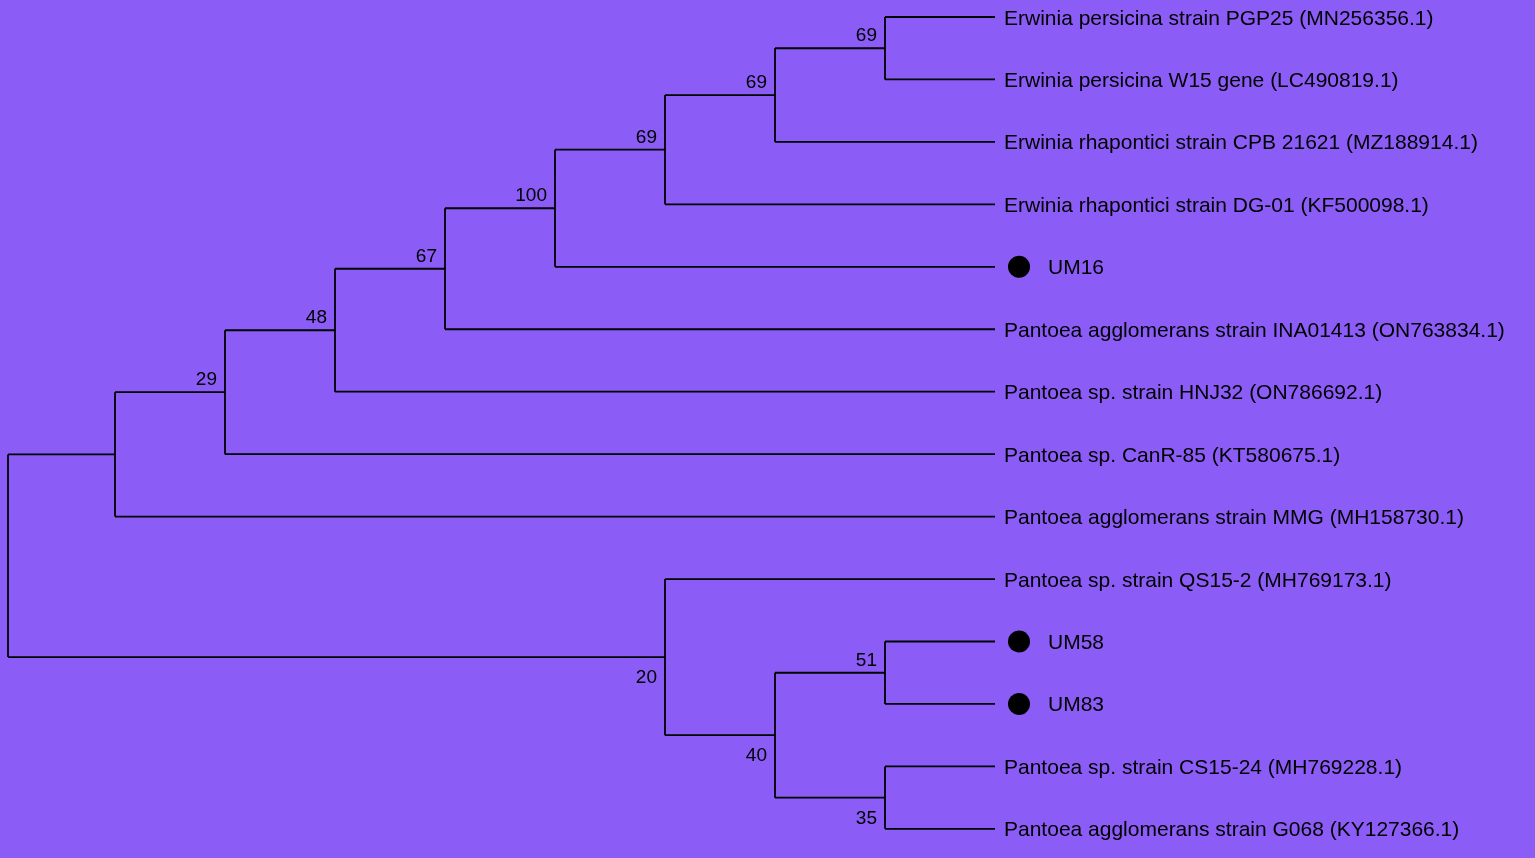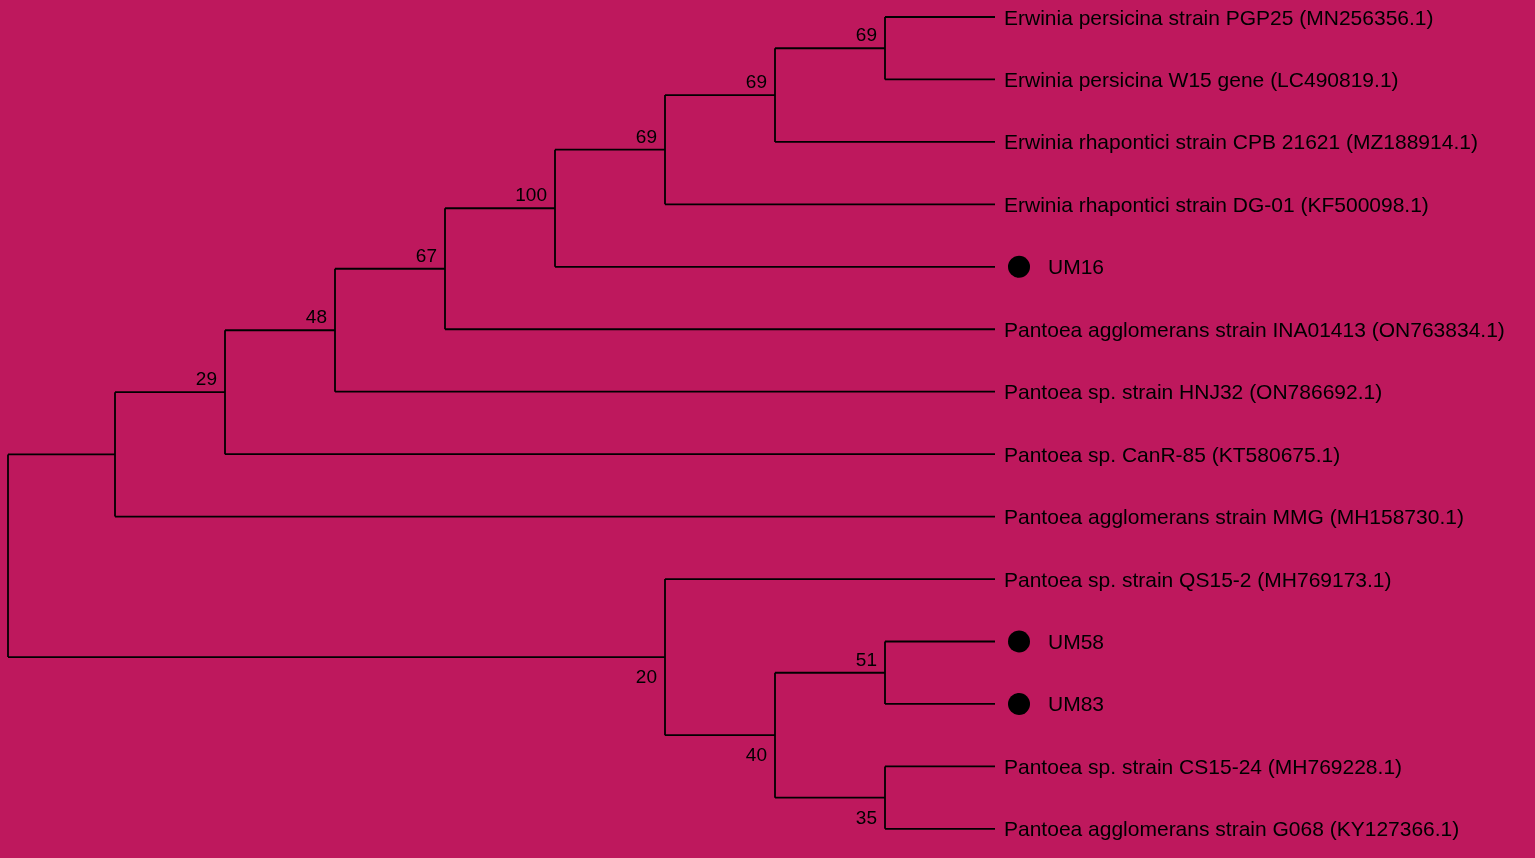--- a/index.html
+++ b/index.html
@@ -4,21 +4,21 @@
 <style>
   html, body {
     margin: 0;
     padding: 0;
     background: #ffffff;
   }
   .figure-canvas {
     position: relative;
     width: 1535px;
     height: 858px;
-    background: #be185d;
+    background: #8b5cf6;
     overflow: hidden;
   }
   svg text {
     font-family: "Liberation Sans", "DejaVu Sans", sans-serif;
   }
   .taxon-label {
     font-size: 21px;
   }
   .bootstrap-value {
     font-size: 19px;

